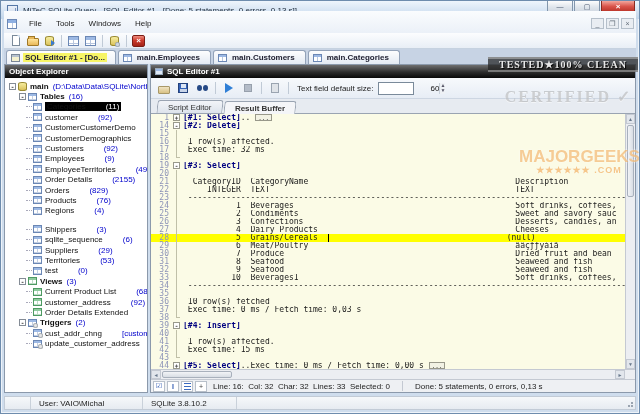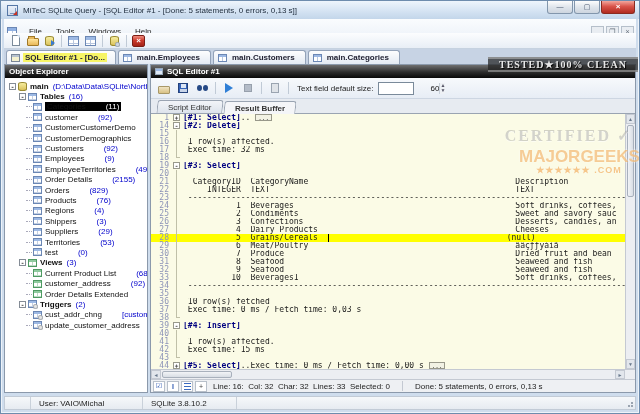--- a/index.html
+++ b/index.html
@@ -24,21 +24,21 @@
   .winbtns { margin-left:auto; display:flex; align-self:flex-start; }
   .wbtn { height:13px; border:1px solid #8296ac; border-top:none;
     background:linear-gradient(#fdfdfd,#dfe5ec 50%,#cdd5df);
     font-size:7px; line-height:11px; text-align:center; color:#45536a;
     border-radius:0 0 3px 3px; margin-left:1px; }
   .wbtn.min { width:26px; } .wbtn.max { width:26px; }
   .wbtn.close { width:34px; background:linear-gradient(#f3a79d,#d9544a 45%,#b12b1f);
     color:#fff; font-weight:bold; font-size:8px; border-color:#8a2a20; }
 
   
-  .menubar { position:absolute; top:18px; left:3px; right:3px; height:26px;
+  .menubar { position:absolute; top:10px; left:3px; right:3px; height:26px;
     background:linear-gradient(#fafcfe,#e9eff7); border-bottom:1px solid #cbd6e3;
     display:flex; align-items:center; }
   .mdi-icon { width:10px; height:10px; margin:0 5px 0 3px;
     background:#fff; border:1px solid #6b87b4;
     background-image:linear-gradient(#8fb0e2 0 3px, transparent 3px),
       linear-gradient(to right, transparent 0 4px, #b8c6de 4px 5px, transparent 5px); }
   .menu-item { font-size:8px; color:#222; padding:2px 7px; }
   .mdibtns { margin-left:auto; display:flex; margin-right:2px; }
   .mdib { width:13px; height:11px; border:1px solid #b5bfca; background:#e9edf2;
     font-size:7px; line-height:9px; text-align:center; color:#66707c; margin-left:2px; }
@@ -197,21 +197,21 @@
                radial-gradient(circle at 7px 4px,#9aa4b0 1px,transparent 1.2px); }
 
   
   .wm { position:absolute; pointer-events:none; z-index:50; }
   .wm-band { top:56px; left:487px; right:1px; height:15px; background:rgba(35,35,35,.72);
     border-top:2px solid rgba(200,200,200,.5); border-bottom:2px solid rgba(200,200,200,.5);
     color:#e8e8e8; font-family:"Liberation Serif", serif; font-weight:bold; font-size:10px;
     letter-spacing:1px; text-align:center; line-height:11px; text-shadow:1px 1px 1px #000; }
   .wm-cert { top:86px; left:500px; width:135px; text-align:center;
     font-family:"Liberation Serif", serif; font-weight:bold; font-size:16px; letter-spacing:2px;
-    color:rgba(130,130,130,.34); text-shadow:0 1px 0 rgba(255,255,255,.5);margin-top:39px; }
+    color:rgba(130,130,130,.34); text-shadow:0 1px 0 rgba(255,255,255,.5); }
   .wm-geeks { top:146px; left:518px; width:120px; text-align:center;
     font-weight:bold; font-size:17px; letter-spacing:0;
     color:rgba(238,153,51,.5); text-shadow:0 0 2px rgba(255,255,255,.85); }
   .wm-com { top:164px; left:518px; width:120px; text-align:center;
     font-weight:bold; font-size:9px; color:rgba(238,153,51,.55);
     text-shadow:0 0 2px rgba(255,255,255,.8); letter-spacing:1px; }
 </style>
 </head>
 <body>
 
@@ -388,26 +388,34 @@
             </div>
           </div>
           <div class="trow" style="padding-left: 17px;">
             <div class="stub"></div>
             <div class="i-table"></div>
             <div class="selwrap">
               <div class="tname">Regions</div>
               <div class="tcount">(4)</div>
             </div>
           </div>
-          <div class="trow" style="padding-left: 17px;">
+          <div class="trow" style="padding-left: 17px; margin-top: 8px;">
             <div class="stub"></div>
             <div class="i-table"></div>
             <div class="selwrap">
               <div class="tname">Shippers</div>
               <div class="tcount">(3)</div>
+            </div>
+          </div>
+          <div class="trow" style="padding-left: 17px;">
+            <div class="stub"></div>
+            <div class="i-table"></div>
+            <div class="selwrap">
+              <div class="tname">sqlite_sequence</div>
+              <div class="tcount">(6)</div>
             </div>
           </div>
           <div class="trow" style="padding-left: 17px;">
             <div class="stub"></div>
             <div class="i-table"></div>
             <div class="selwrap">
               <div class="tname">Suppliers</div>
               <div class="tcount">(29)</div>
             </div>
           </div>

